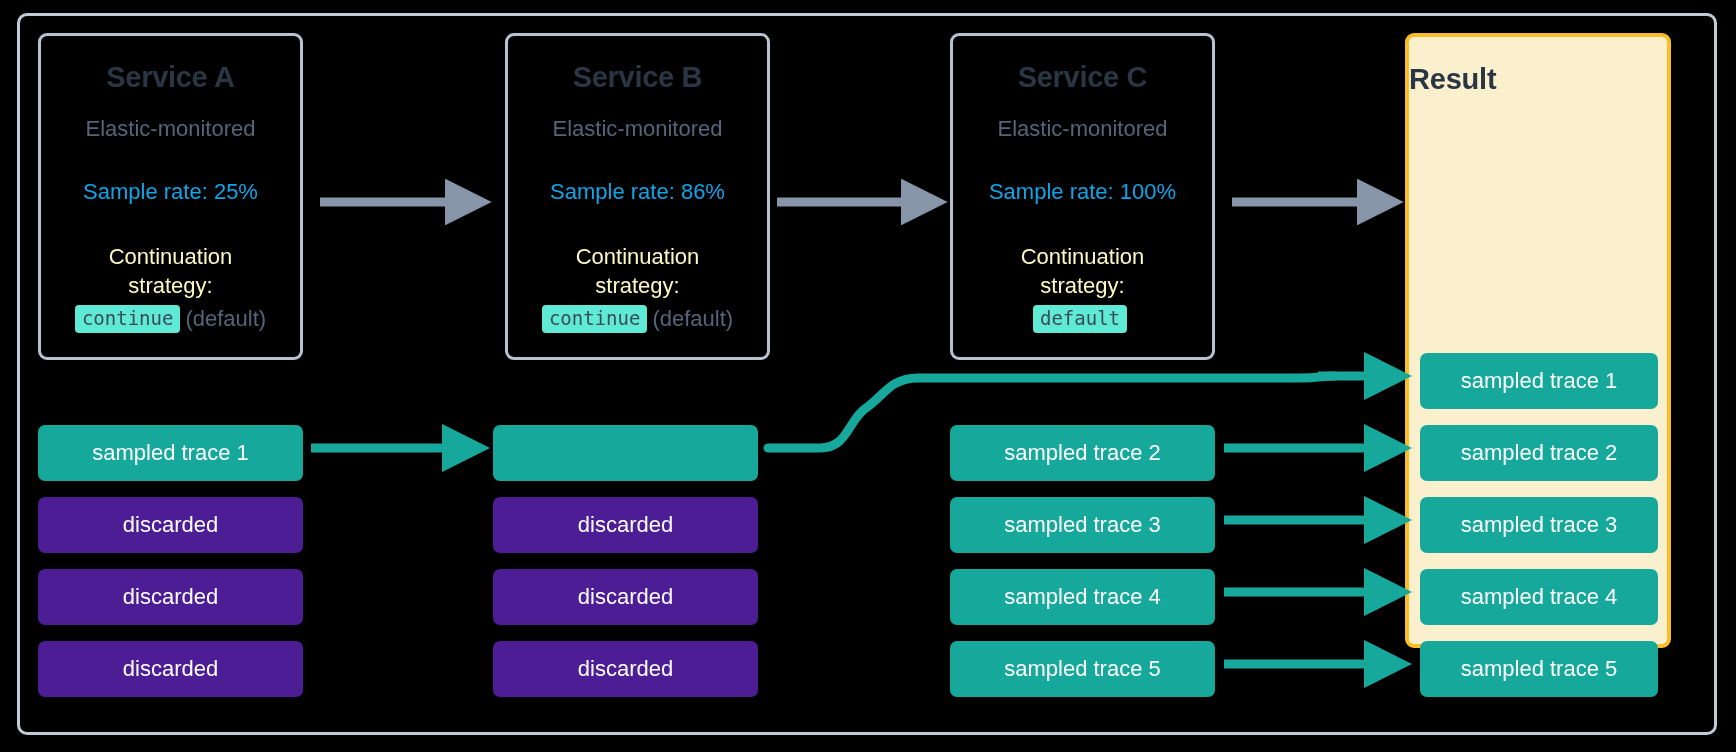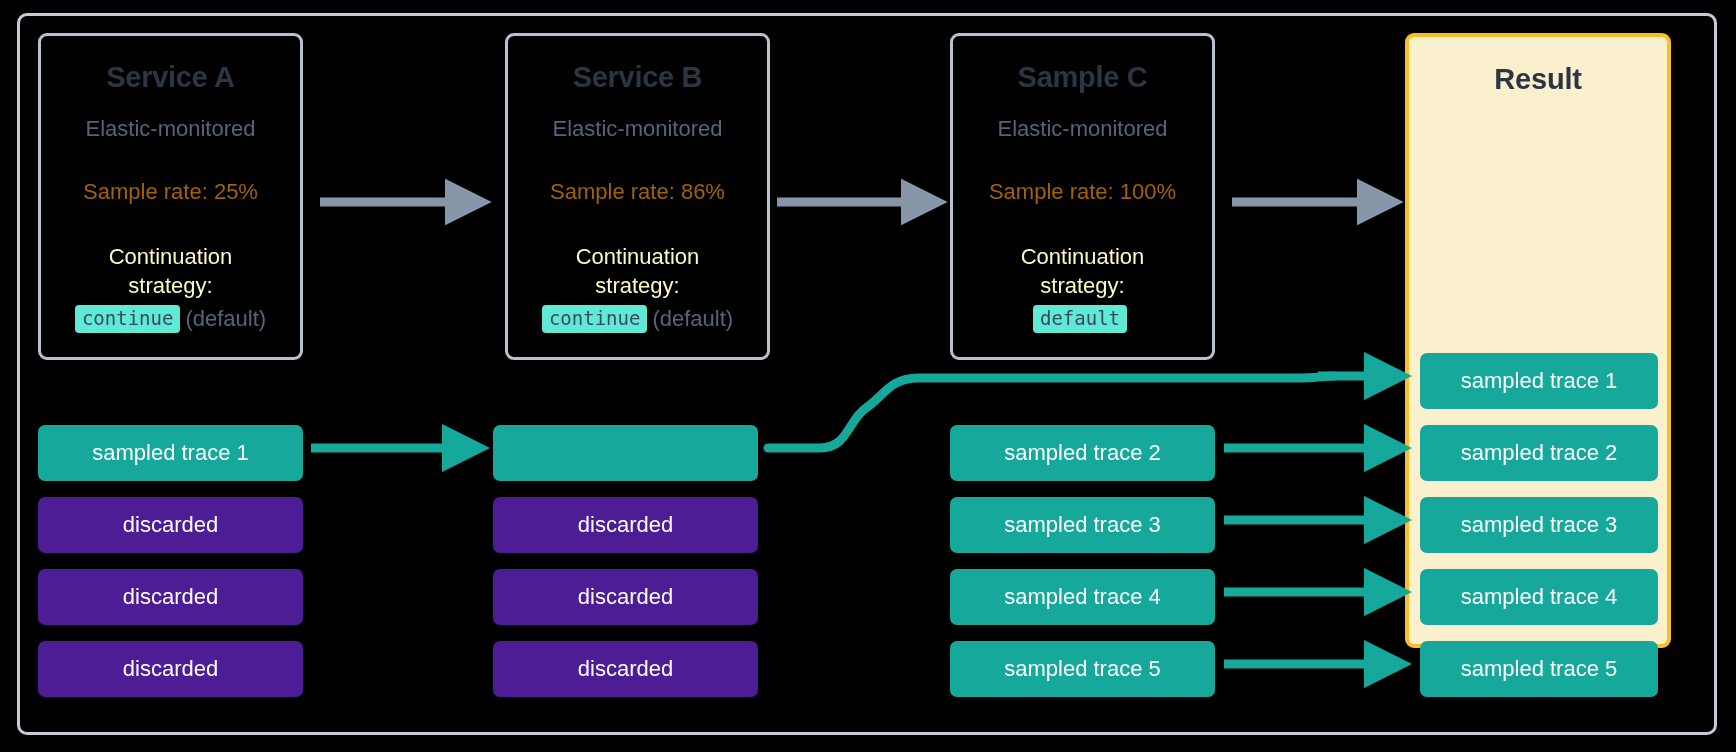--- a/index.html
+++ b/index.html
@@ -54,21 +54,21 @@
 
   .service-sub {
     font-size: 22px;
     color: #54657a;
     margin-top: 22px;
     line-height: 1.2;
   }
 
   .service-rate {
     font-size: 22px;
-    color: #a16207;
+    color: #0ea5e9;
     margin-top: 37px;
     line-height: 1.2;
   }
 
   .service-strategy-label {
     font-size: 22px;
     color: #fef9c3;
     margin-top: 36px;
     line-height: 1.33;
   }
@@ -104,21 +104,21 @@
     left: 1405px;
     top: 33px;
     width: 266px;
     height: 615px;
     background: #fbf0ce;
     border: 4px solid #fbbe26;
     border-radius: 9px;
   }
 
   .result-title {
-    text-align: center;
+    text-align: left;
     font-size: 29px;
     font-weight: bold;
     color: #2b3644;
     margin-top: 26px;
     letter-spacing: -0.2px;
   }
 
   
   .pill {
     position: absolute;
@@ -172,21 +172,21 @@
     <div class="service-strategy-label">
       <span>Continuation</span><br>
       <span>strategy:</span>
     </div>
     <div class="strategy-line">
       <span class="code-badge">continue</span><span class="default-note">(default)</span>
     </div>
   </div>
 
   <div class="service-card" style="left:950px;">
-    <div class="service-title">Sample C</div>
+    <div class="service-title">Service C</div>
     <div class="service-sub">Elastic-monitored</div>
     <div class="service-rate">Sample rate: 100%</div>
     <div class="service-strategy-label">
       <span>Continuation</span><br>
       <span>strategy:</span>
     </div>
     <div class="strategy-line">
       <span class="code-badge">default</span><span class="default-note"></span>
     </div>
   </div>

